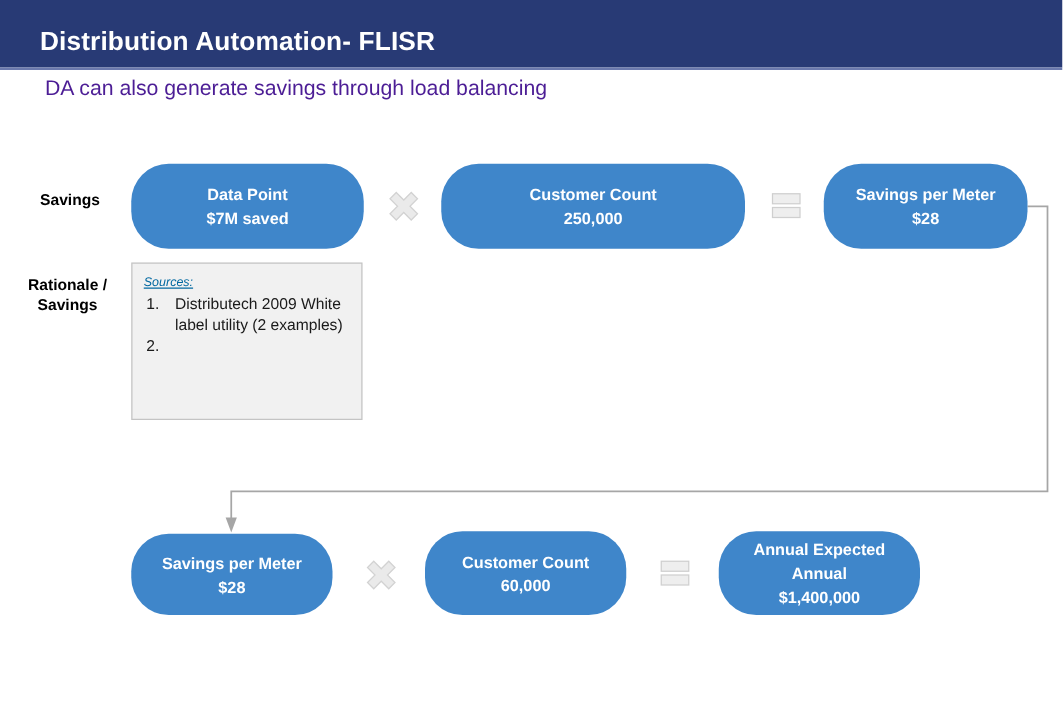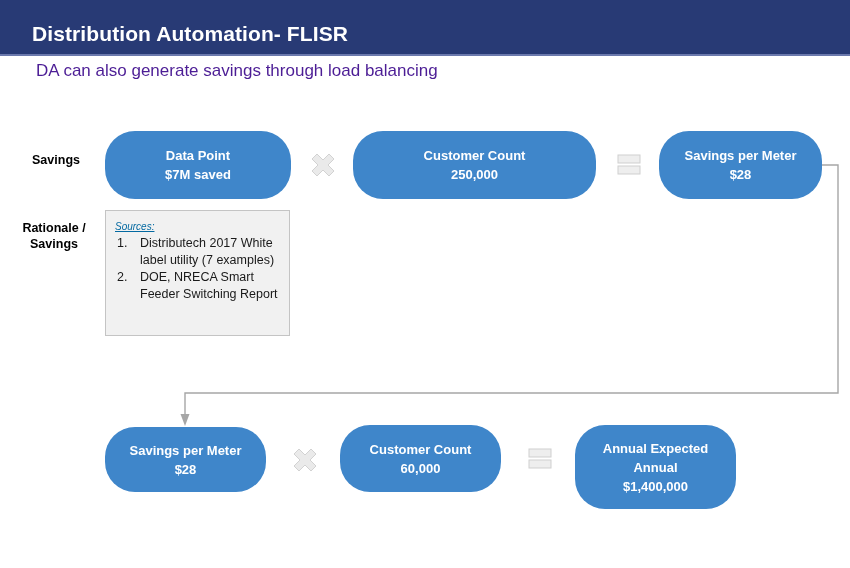--- a/index.html
+++ b/index.html
@@ -85,21 +85,21 @@
   .pbox .l3 { white-space: nowrap; }
 
   
   .box-data-point     { left: 105px; top: 131px; width: 186px; height: 68px; }
   .box-cust-count-top { left: 353px; top: 131px; width: 243px; height: 68px; }
   .box-savings-top    { left: 659px; top: 131px; width: 163px; height: 68px; }
 
   
   .box-savings-bottom { left: 105px; top: 427px; width: 161px; height: 65px; }
   .box-cust-count-bot { left: 340px; top: 425px; width: 161px; height: 67px; }
-  .box-annual         { left: 575px; top: 425px; width: 161px; height: 84px; }
+  .box-annual         { left: 575px; top: 425px; width: 161px; height: 67px; }
 
   
   .op {
     position: absolute;
     display: flex;
     align-items: center;
     justify-content: center;
   }
   .op-mult-top   { left: 306px; top: 148px; width: 34px; height: 34px; }
   .op-eq-top     { left: 612px; top: 150px; width: 34px; height: 30px; }
@@ -198,25 +198,24 @@
 <div class="pbox box-savings-top">
   <span class="l1">Savings per Meter</span>
   <span class="l2">$28</span>
 </div>
 
 <div class="sources-box">
   <div class="sources-title">Sources:</div>
   <ul class="sources-list">
     <li>
       <span class="num">1.</span>
-      <span>Distributech 2017 White label utility (7 examples)</span>
+      <span>Distributech 2009 White label utility (2 examples)</span>
     </li>
     <li>
       <span class="num">2.</span>
-      <span>DOE, NRECA Smart Feeder Switching Report</span>
     </li>
   </ul>
 </div>
 
 <div class="pbox box-savings-bottom">
   <span class="l1">Savings per Meter</span>
   <span class="l2">$28</span>
 </div>
 
 <div class="op op-mult-bot">

